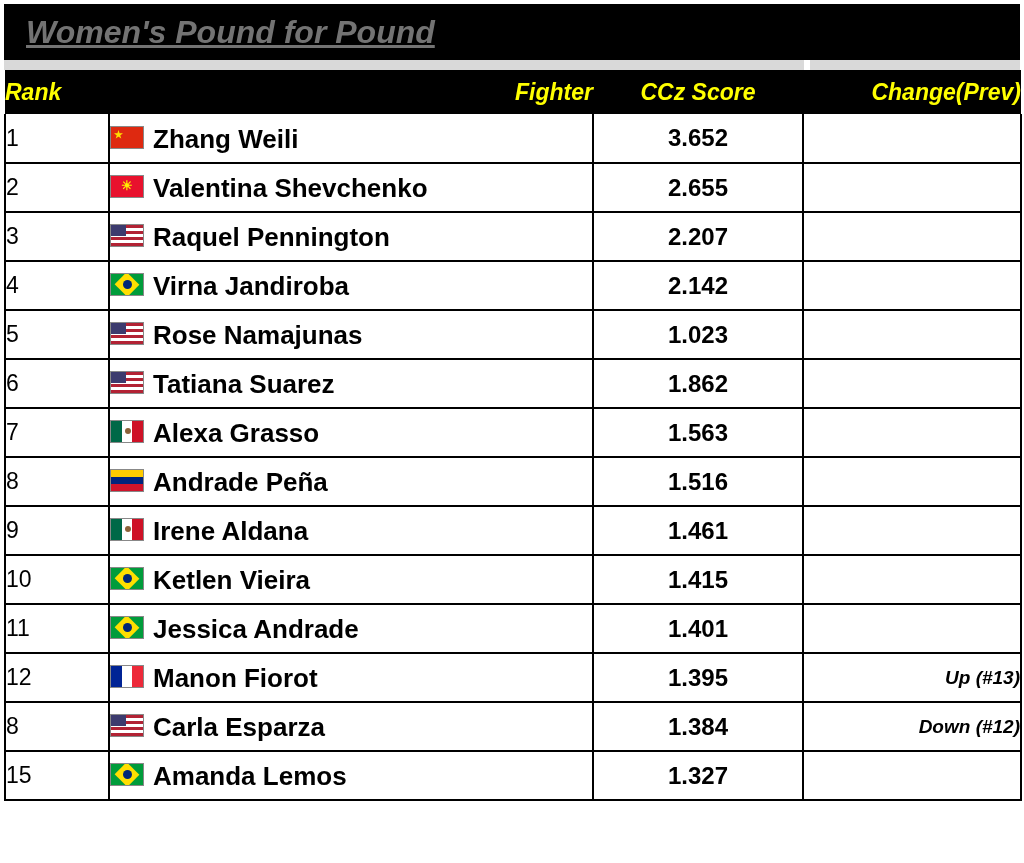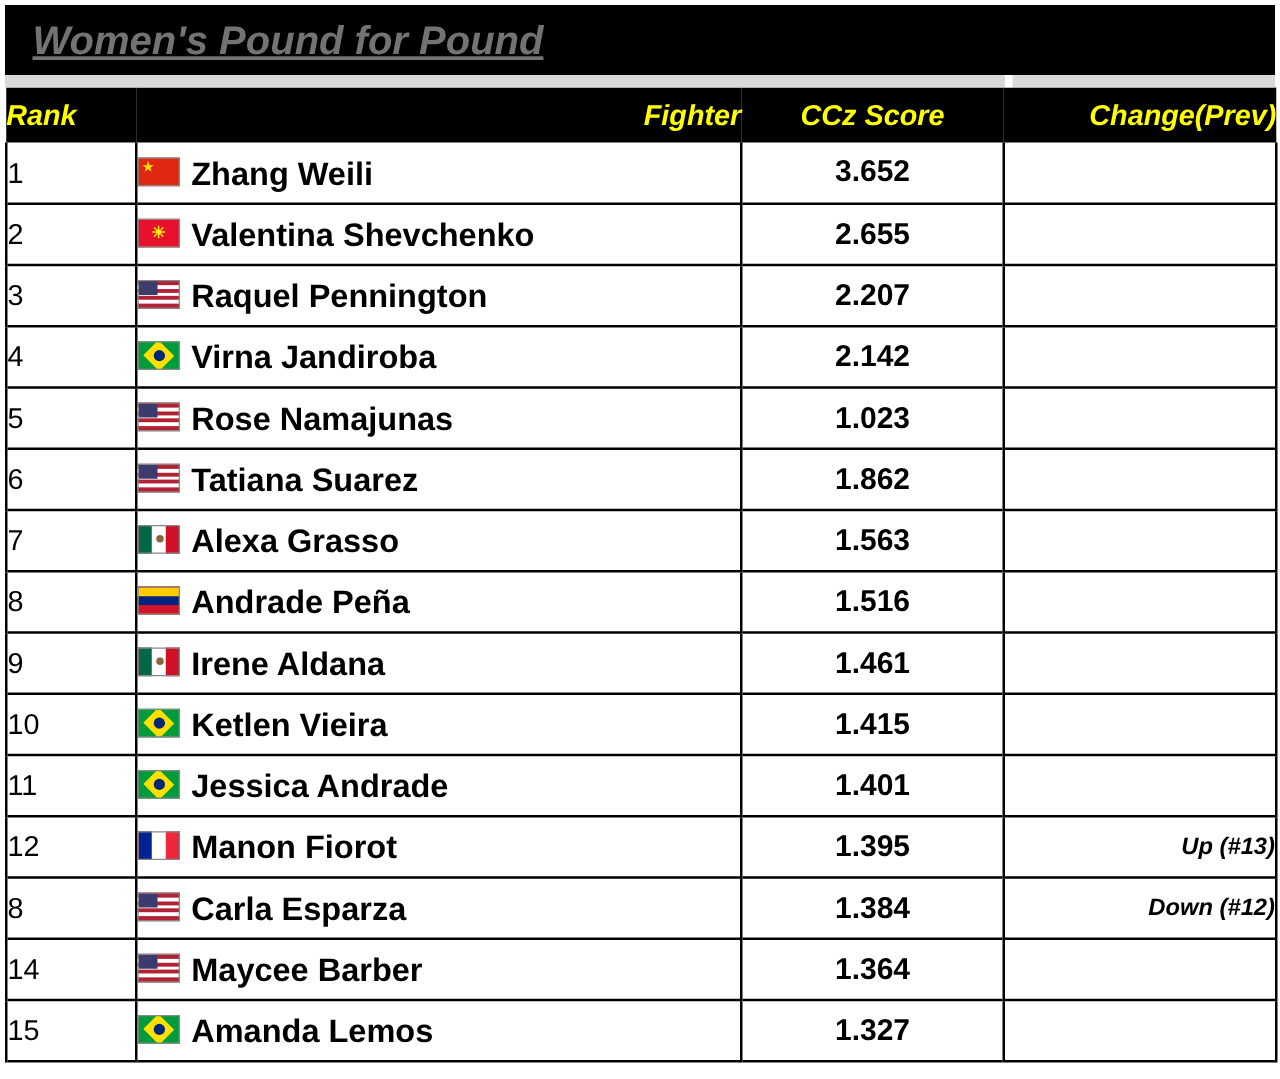--- a/index.html
+++ b/index.html
@@ -221,26 +221,20 @@
           <td class="score-c">1.395</td>
           <td class="change-c">Up (#13)</td>
         </tr>
         <tr>
           <td class="rank-c">8</td>
           <td class="fighter-c"><span class="flag" style="background:repeating-linear-gradient(to bottom,#b22234 0,#b22234 3px,#ffffff 3px,#ffffff 6px);"><span style="position:absolute;left:0;top:0;width:15px;height:11px;background:#3c3b6e;"></span></span><span class="fname">Carla Esparza</span></td>
           <td class="score-c">1.384</td>
           <td class="change-c">Down (#12)</td>
         </tr>
         <tr>
-          <td class="rank-c">14</td>
-          <td class="fighter-c"><span class="flag" style="background:repeating-linear-gradient(to bottom,#b22234 0,#b22234 3px,#ffffff 3px,#ffffff 6px);"><span style="position:absolute;left:0;top:0;width:15px;height:11px;background:#3c3b6e;"></span></span><span class="fname">Maycee Barber</span></td>
-          <td class="score-c">1.364</td>
-          <td class="change-c"></td>
-        </tr>
-        <tr>
           <td class="rank-c">15</td>
           <td class="fighter-c"><span class="flag" style="background:#009c3b;"><span style="position:absolute;left:7px;top:2px;width:18px;height:17px;background:#ffdf00;transform:rotate(45deg);"></span><span style="position:absolute;left:12px;top:6px;width:9px;height:9px;border-radius:50%;background:#002776;"></span></span><span class="fname">Amanda Lemos</span></td>
           <td class="score-c">1.327</td>
           <td class="change-c"></td>
         </tr>
       </tbody>
   </table>
 
 </div>
 

